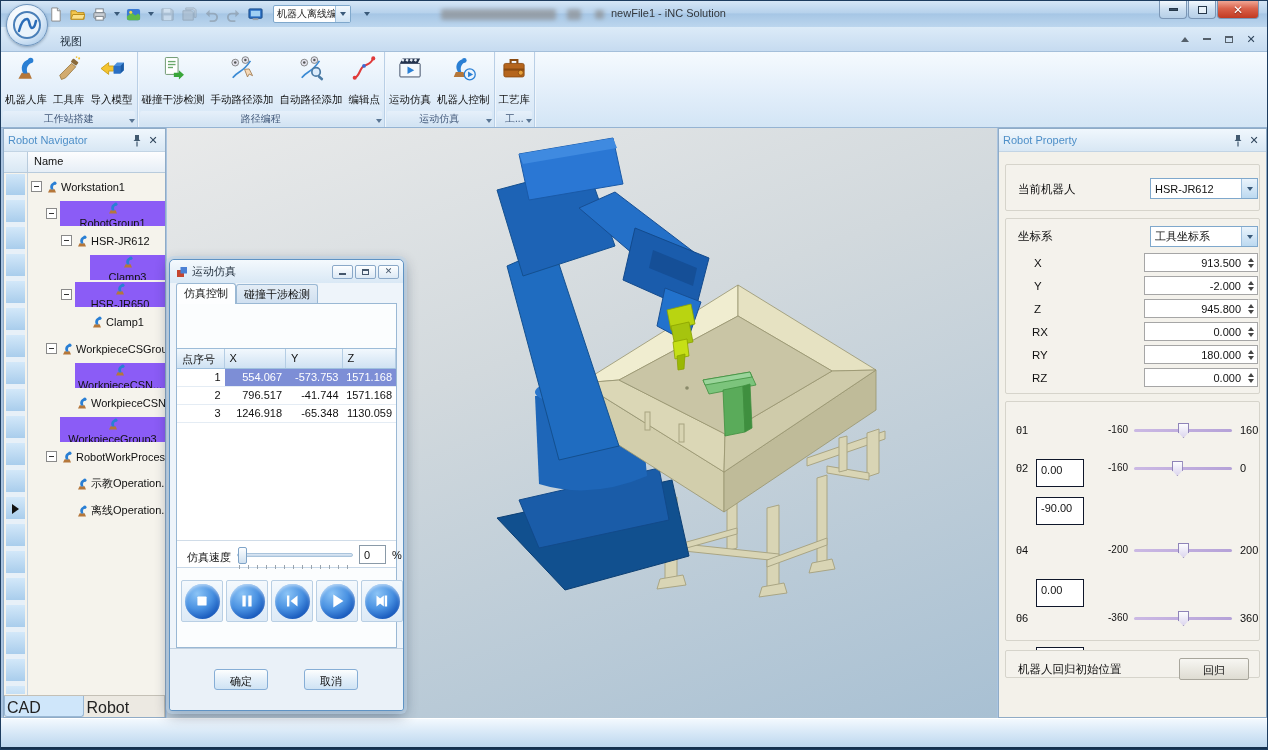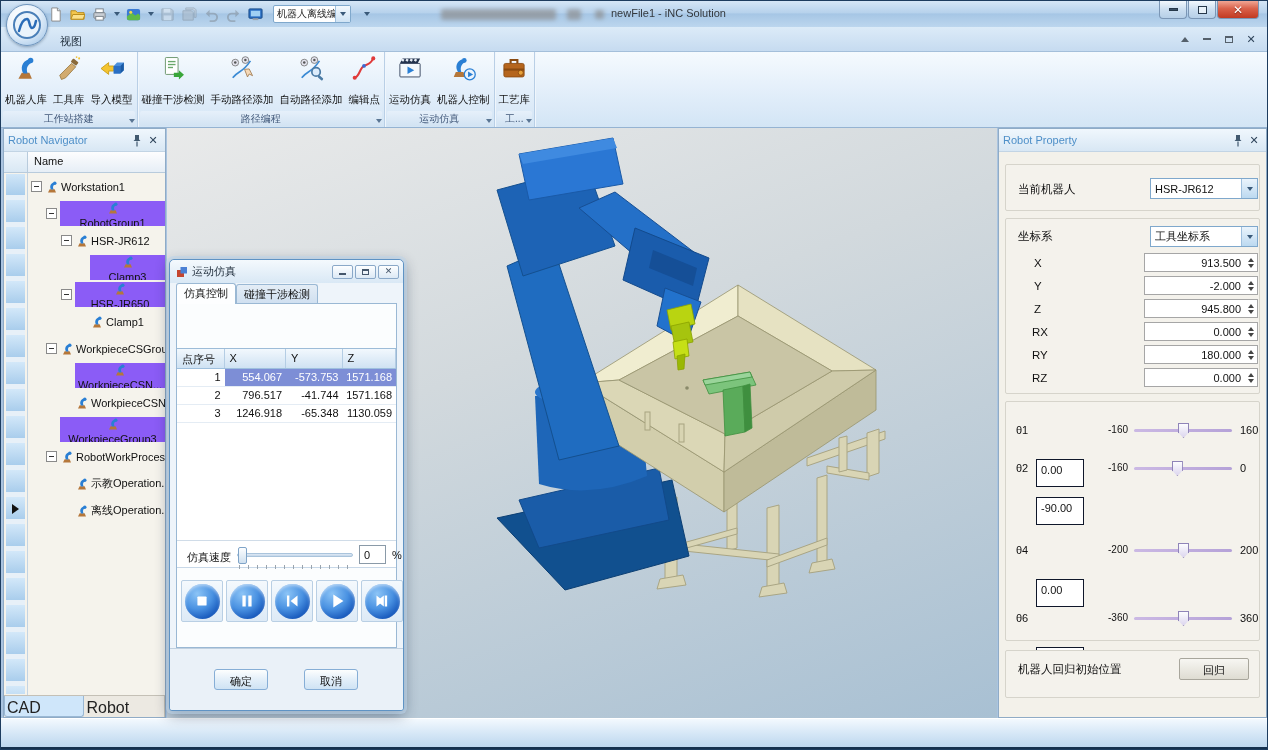--- a/index.html
+++ b/index.html
@@ -148,21 +148,21 @@
 .tri-d { width:0; height:0; border-left:3px solid transparent; border-right:3px solid transparent; border-top:4px solid #444; }
 .jrow { position:absolute; left:8px; right:8px; height:22px; }
 .jrow .jl { position:absolute; left:2px; top:4px; font-size:11px; color:#111; }
 .jrow .jin { position:absolute; left:22px; top:0; width:48px; height:28px; background:#fff; border:1px solid #0f172a; font-size:11px; padding:4px 0 0 4px; color:#111;margin-top:39px; }
 .jrow .jmin { position:absolute; left:76px; top:4px; width:38px; text-align:right; font-size:10px; color:#111; }
 .jrow .jmax { position:absolute; left:226px; top:4px; width:34px; font-size:11px; color:#111; }
 .jtrack { position:absolute; left:120px; top:9px; width:98px; height:3px; background:linear-gradient(90deg,#cbb9e4,#b5a2d8); border-radius:2px; }
 .jthumb { position:absolute; top:-6px; width:11px; height:15px; margin-left:-5px;
   background:linear-gradient(#fdfdff,#dcd6ee); border:1px solid #8f84b8;
   clip-path:polygon(0 0,100% 0,100% 62%,50% 100%,0 62%); }
-#homebox { height:48px; }
+#homebox { height:28px; }
 #homebtn { position:absolute; right:10px; top:7px; width:70px; height:22px; background:linear-gradient(#f7f6f2,#dedcd2); border:1px solid #a8a69c; border-radius:2px; font-size:11px; color:#111; text-align:center; padding-top:4px; }
 
 
 #statusbar { position:absolute; left:0; bottom:2px; width:100%; height:29px;
   background:linear-gradient(#f3f9fe,#d4e6f6 55%,#bed7ee); border-top:1px solid #fff; }
 #bottomedge { position:absolute; left:0; bottom:0; width:100%; height:2px; background:#16314e; }
 </style>
 </head>
 <body>
 

